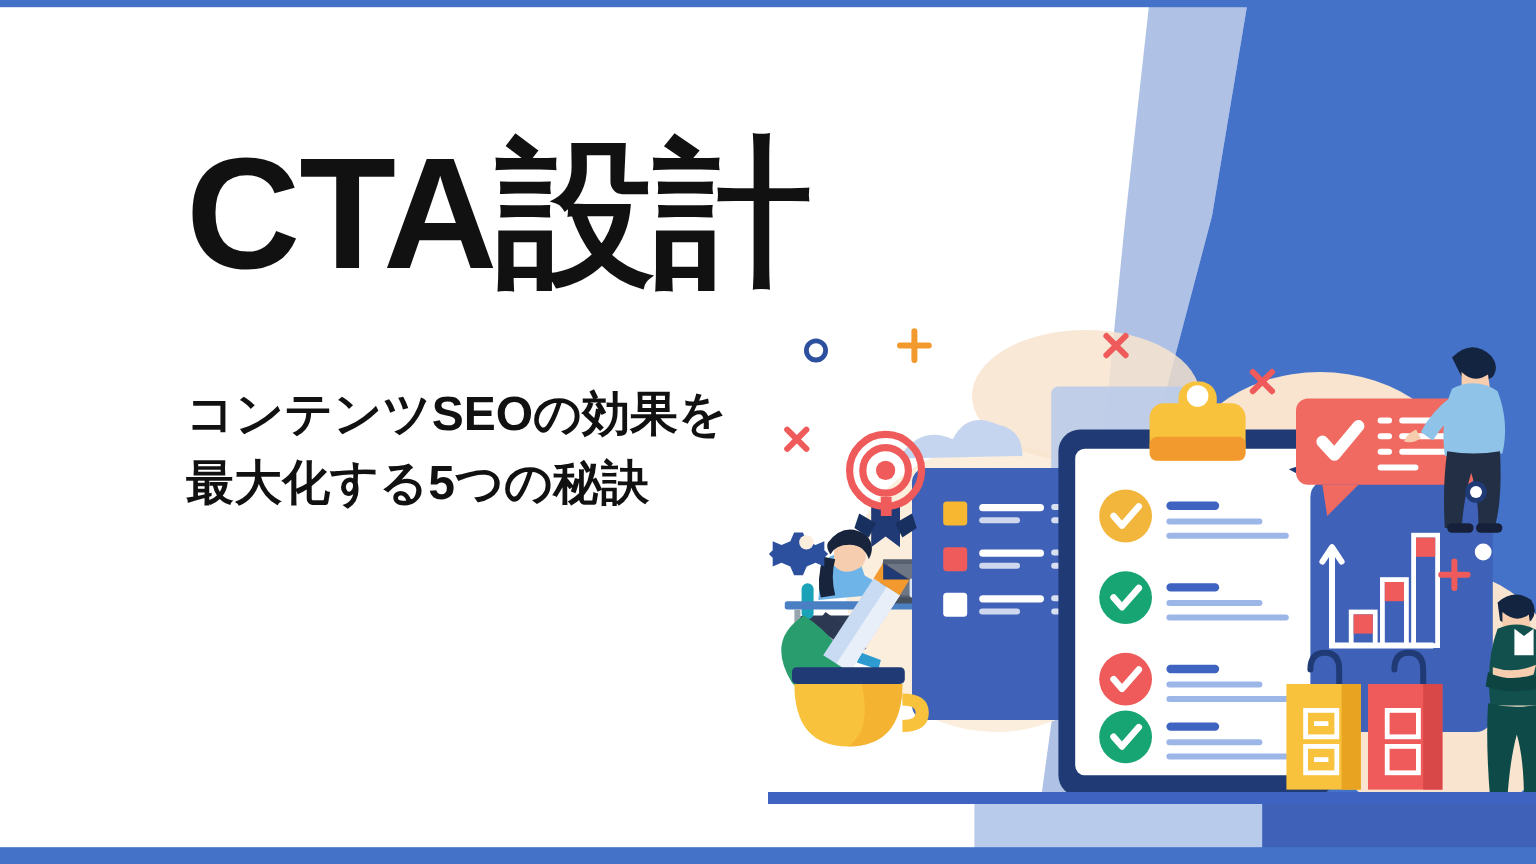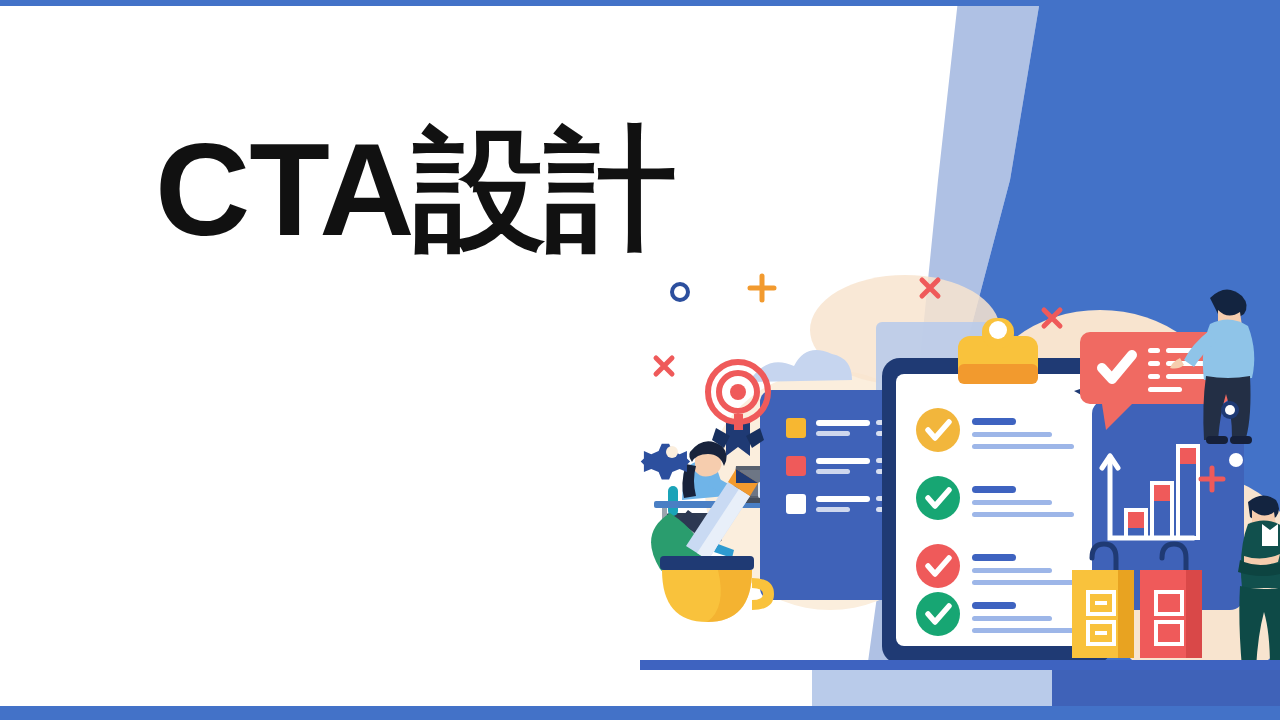--- a/index.html
+++ b/index.html
@@ -46,21 +46,20 @@
     width:660px;
     z-index:30;
   }
   .headline {
     font-size:132px;
     line-height:1.0;
     font-weight:700;
     letter-spacing:-1px;
     color:#111111;
     white-space:nowrap;
-    margin-top:12px;
   }
   .subhead {
     margin-top:72px;
     font-size:40px;
     line-height:1.45;
     font-weight:700;
     color:#111111;
   }
   .subhead .ln { display:block; white-space:nowrap; }
 
@@ -83,20 +82,24 @@
     <svg viewBox="0 0 420 720" xmlns="http://www.w3.org/2000/svg">
 
       <path d="M 98 0 L 180 0 L 150 180 L 92 400 L 55 560 L 30 720 L 0 720 L 22 560 L 58 380 L 78 180 Z" fill="#afc1e4"></path>
 
       <path d="M 180 0 L 420 0 L 420 720 L 30 720 L 55 560 L 92 400 L 150 180 Z" fill="#4372c8"></path>
     </svg>
   </div>
 
   <div class="text-block">
     <div class="headline">CTA設計</div>
+    <div class="subhead">
+      <span class="ln">コンテンツSEOの効果を</span>
+      <span class="ln">最大化する5つの秘訣</span>
+    </div>
   </div>
 
   <div class="illus">
     <svg viewBox="0 0 640 440" xmlns="http://www.w3.org/2000/svg">
 
       <defs>
         <clipPath id="clipRight">
           <rect x="0" y="0" width="640" height="440"></rect>
         </clipPath>
       </defs>

